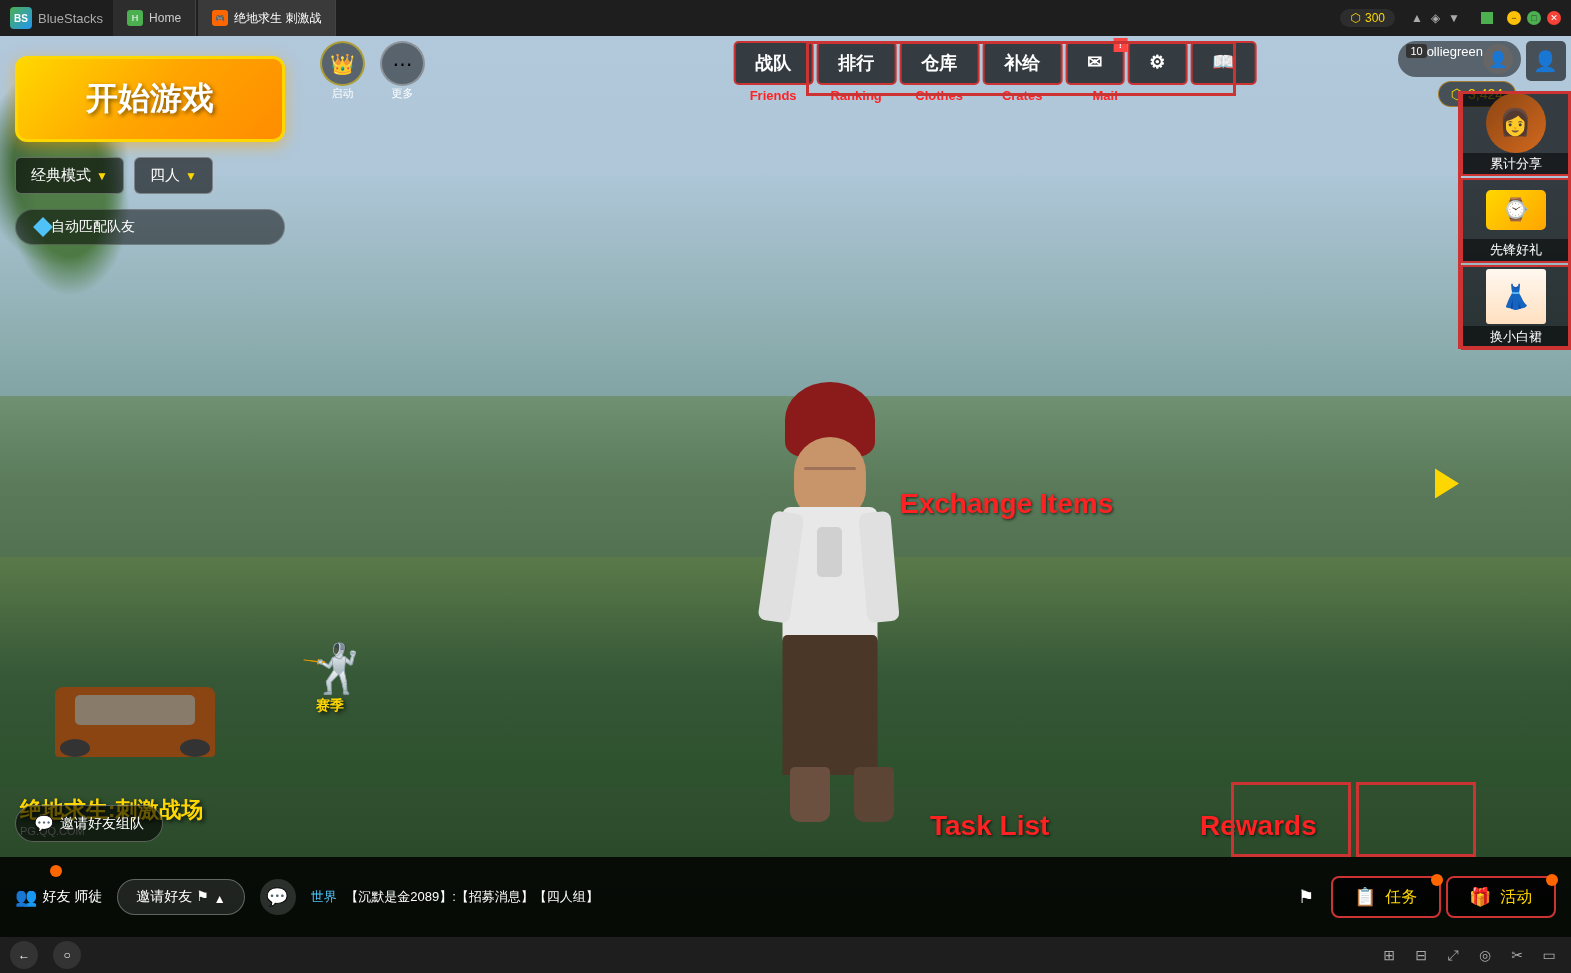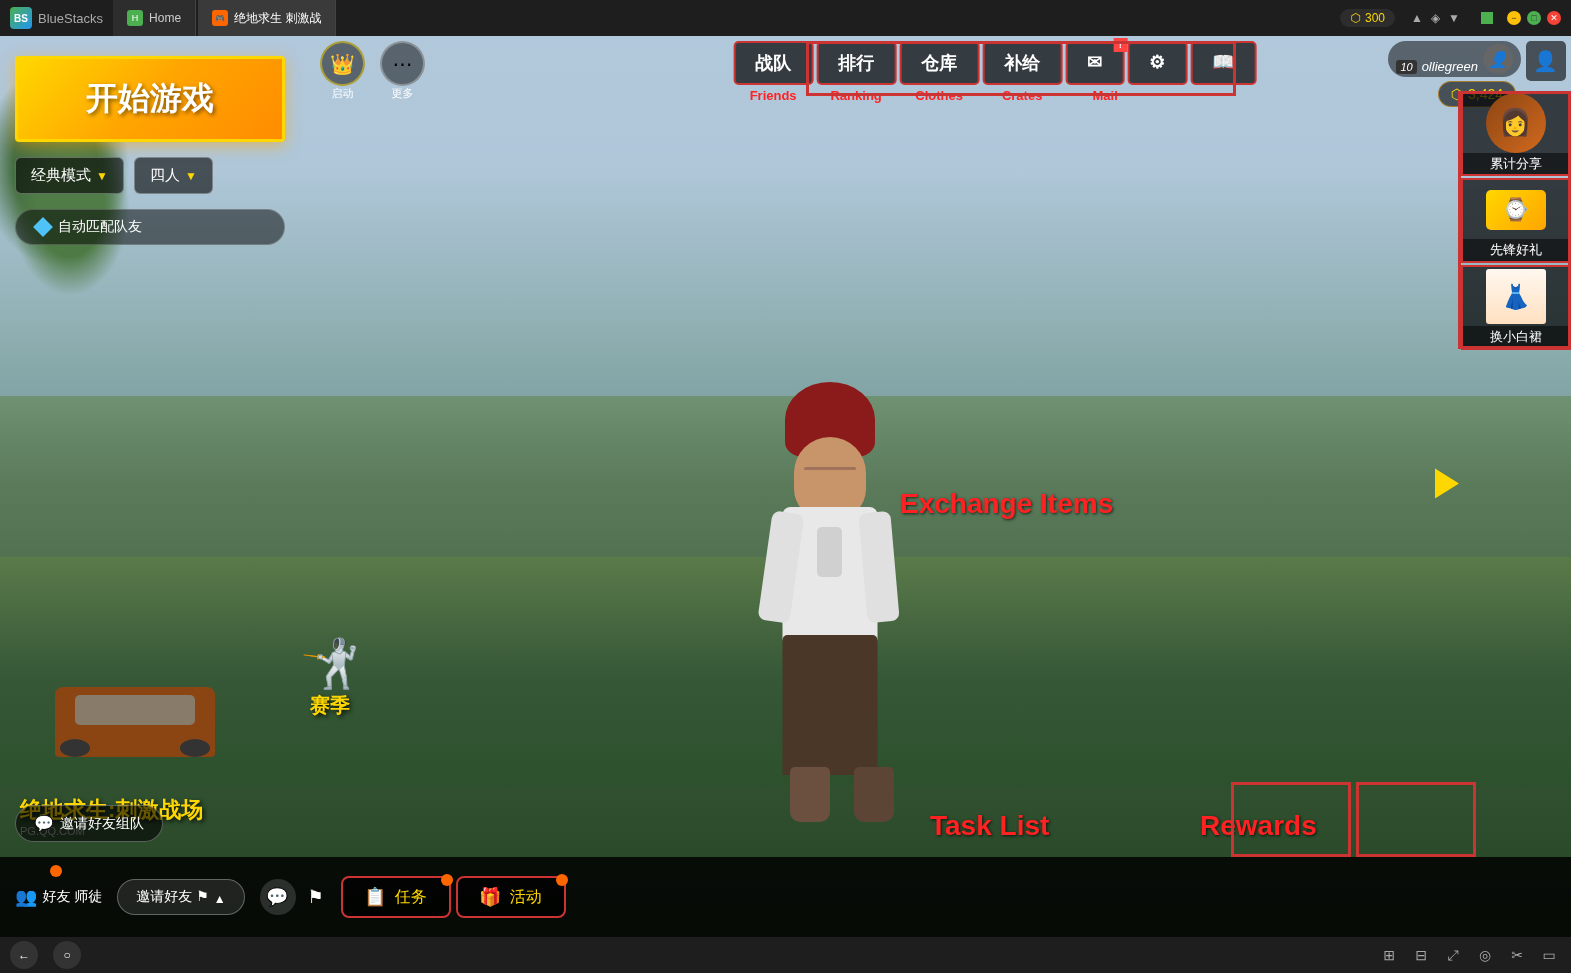--- a/index.html
+++ b/index.html
@@ -143,21 +143,21 @@
       position: absolute;
       top: 0; left: 0;
       width: 300px;
       padding: 20px 15px;
     }
 
     
     .start-btn {
       background: linear-gradient(135deg, #FFD700, #FFA500, #FF8C00);
       border: 3px solid #FFD700;
-      border-radius: 4px;
+      border-radius: 12px;
       padding: 18px 20px;
       color: white;
       font-size: 32px;
       font-weight: bold;
       text-align: center;
       cursor: pointer;
       margin-bottom: 15px;
       text-shadow: 2px 2px 4px rgba(0,0,0,0.5);
       box-shadow: 0 4px 15px rgba(255,165,0,0.5);
       font-family: '黑体', Arial, sans-serif;
@@ -190,21 +190,21 @@
     .auto-match {
       background: rgba(0,0,0,0.5);
       border: 1px solid rgba(255,255,255,0.2);
       border-radius: 20px;
       color: white;
       padding: 8px 20px;
       font-size: 14px;
       cursor: pointer;
       display: flex;
       align-items: center;
-      gap: 8px;
+      gap: 1px;
     }
     .diamond-icon {
       width: 14px; height: 14px;
       background: #4FC3F7;
       transform: rotate(45deg);
       display: inline-block;
     }
 
     .nav-btn {
       background: rgba(0,0,0,0.7);
@@ -473,21 +473,21 @@
       width: 100px;
       height: 120px;
       display: flex;
       flex-direction: column;
       align-items: center;
       justify-content: center;
     }
 
     .season-text {
       color: #FFD700;
-      font-size: 20px;
+      font-size: 14px;
       font-weight: bold;
       font-family: '黑体', Arial, sans-serif;
       text-shadow: 2px 2px 4px rgba(0,0,0,0.8);
     }
 
     .top-nav-row {
       position: absolute;
       top: 5px;
       left: 50%;
       transform: translateX(-10%);
@@ -559,26 +559,24 @@
       cursor: pointer;
       font-size: 14px;
     }
 
     
     .profile-area {
       position: absolute;
       top: 5px;
       right: 50px;
       display: flex;
-      align-items: flex-end;
-      gap: 5px;
+      align-items: flex-start;
       background: rgba(0,0,0,0.5);
       border-radius: 18px;
       padding: 3px 8px;
-      font-style: italic;
     }
 
     .profile-level {
       background: #333;
       border-radius: 3px;
       color: white;
       font-size: 11px;
       padding: 1px 4px;
       display: flex;
       align-items: center;
@@ -826,20 +824,24 @@
 
     <div class="bottom-invite">
       <span>邀请好友 ⚑</span>
       <span style="font-size:12px;">▲</span>
     </div>
 
     <div class="bottom-chat-icon">
       <span>💬</span>
     </div>
 
+    <div class="bottom-world-msg">
+      <span class="world-label">世界</span>
+      <span>【沉默是金2089】:【招募消息】【四人组】</span>
+    </div>
 
     <div class="bottom-flag">
       <span>⚑</span>
     </div>
 
     <div class="bottom-right-btns">
       <div class="task-btn">
         <span style="font-size:18px;">📋</span>
         <span>任务</span>
         <div class="task-orange-dot"></div>

